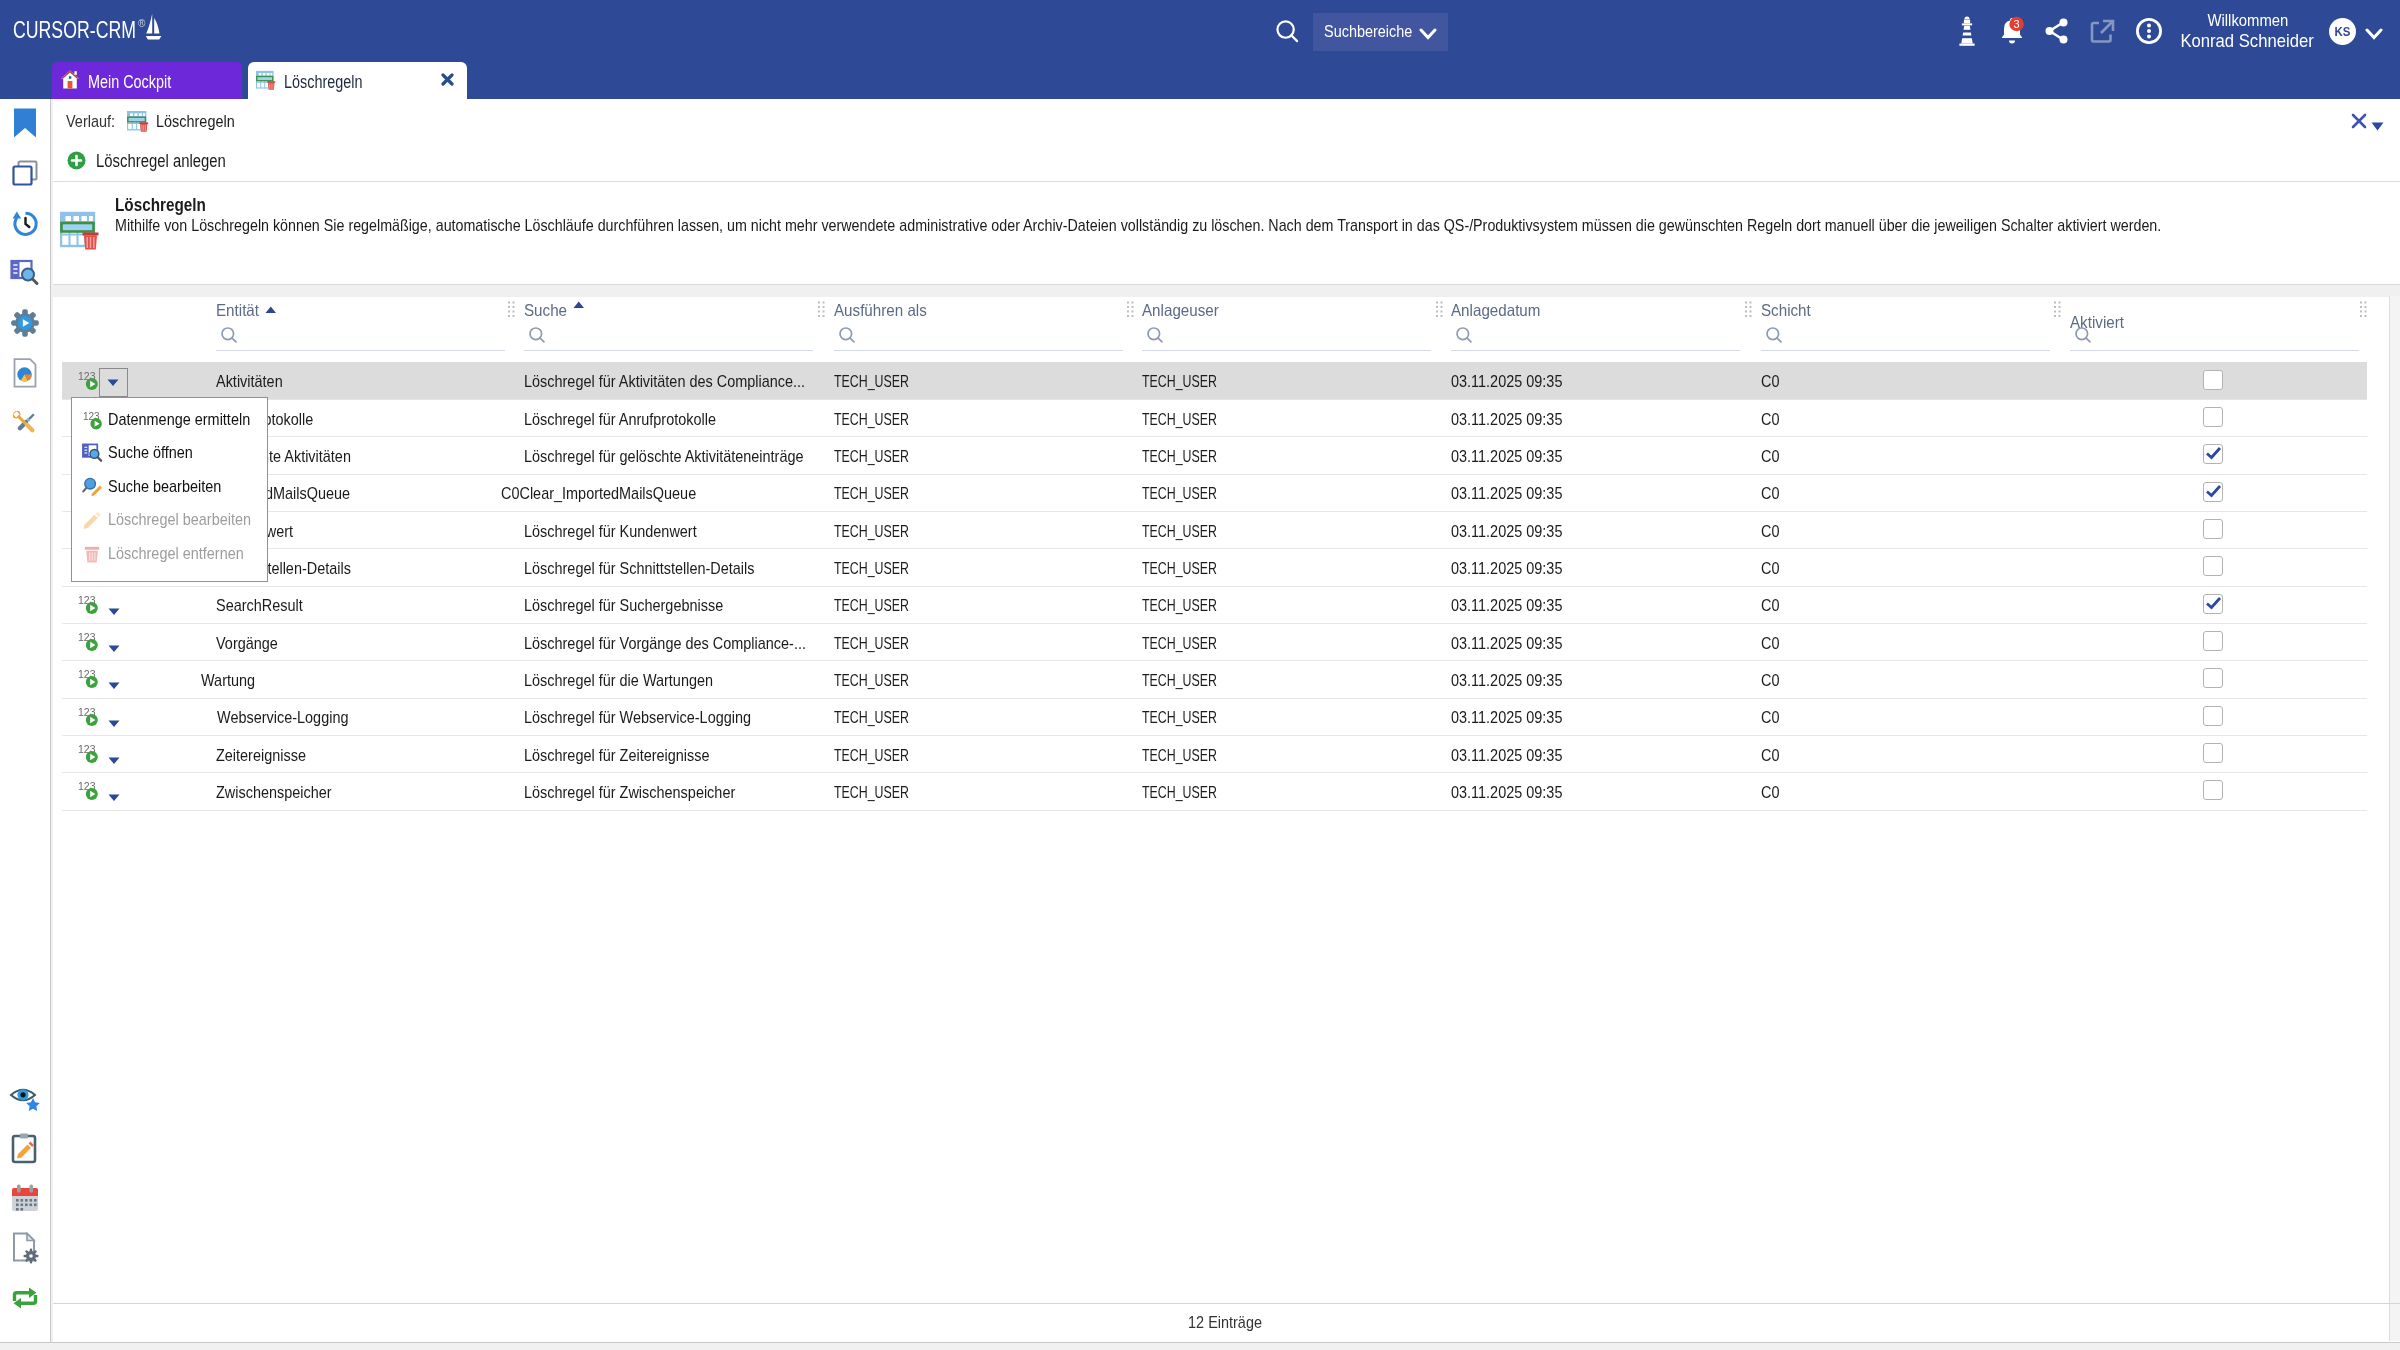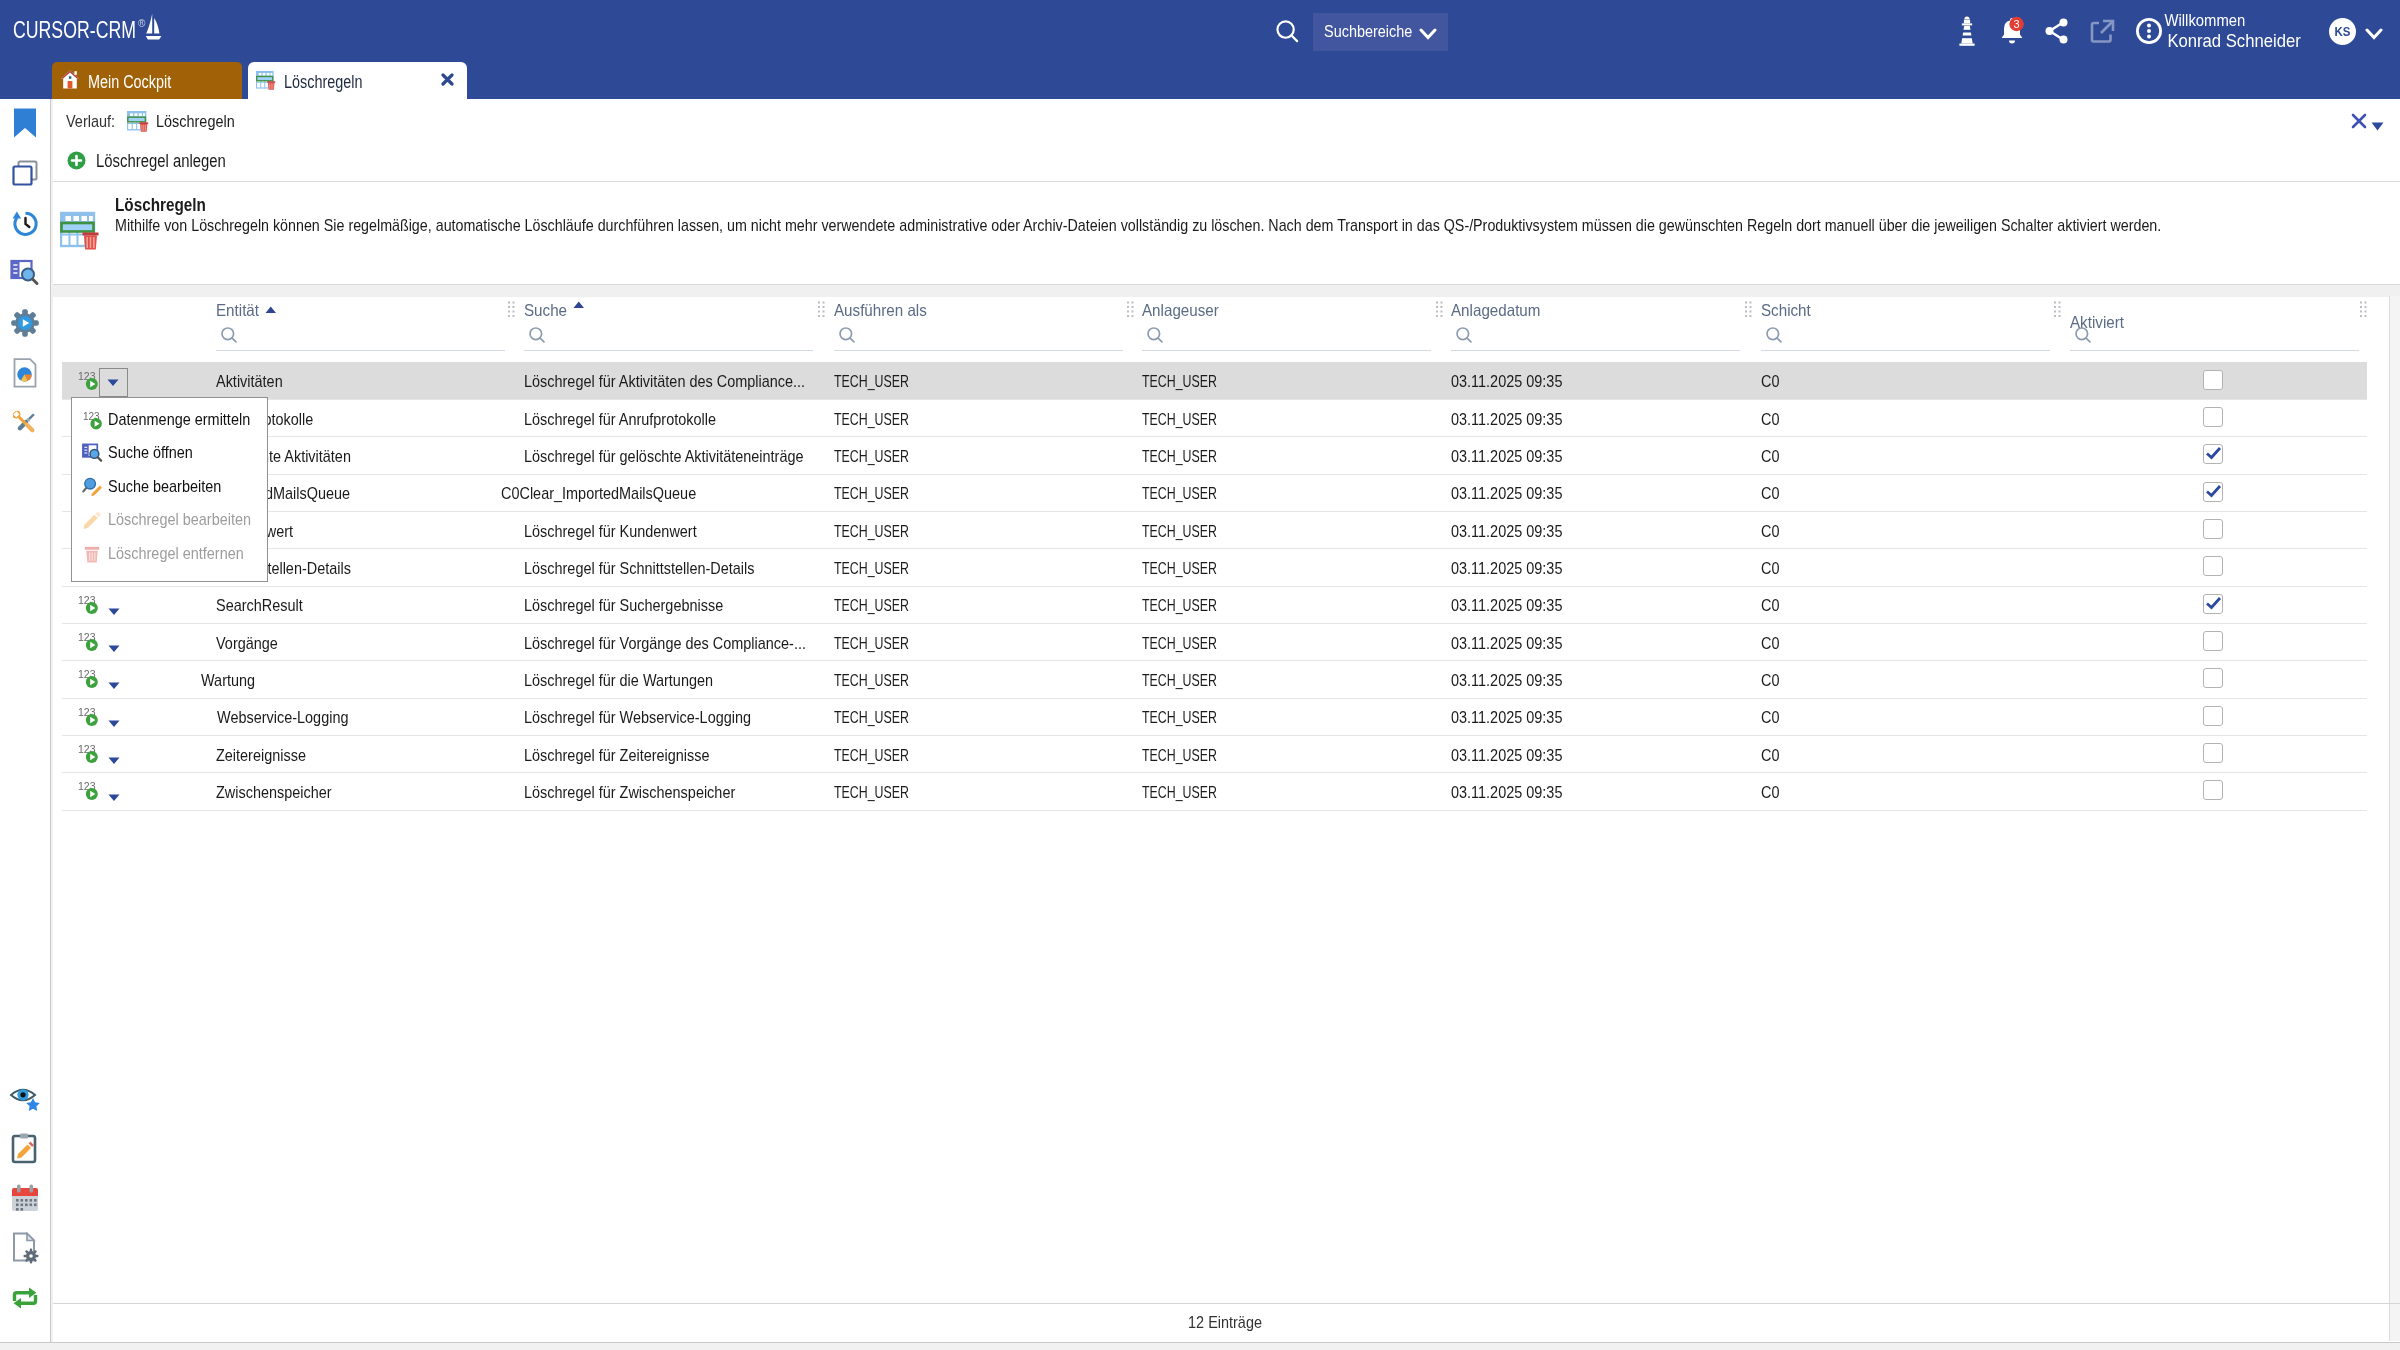--- a/index.html
+++ b/index.html
@@ -73,31 +73,31 @@
 <path d="M9 4 H3.5 a1.5 1.5 0 0 0 -1.5 1.5 V21 a1.5 1.5 0 0 0 1.5 1.5 H19 a1.5 1.5 0 0 0 1.5 -1.5 V15.5" fill="none" stroke="#fff" stroke-width="2.6"></path>
 <path d="M13 2 h10 v10" fill="none" stroke="#fff" stroke-width="2.6"></path>
 <line x1="22" y1="3" x2="11" y2="14" stroke="#fff" stroke-width="2.6"></line>
         </svg></div>
 <div class="abs" style="left:2135px;top:17px"><svg width="28" height="28" viewBox="0 0 28 28">
 <circle cx="14" cy="14" r="11.6" fill="none" stroke="#fff" stroke-width="2.8"></circle>
 <circle cx="14" cy="8.6" r="2" fill="#fff"></circle>
           <circle cx="14" cy="14" r="2" fill="#fff"></circle>
           <circle cx="14" cy="19.4" r="2" fill="#fff"></circle>
         </svg></div>
-<div class="abs" style="left:2160px;top:10px;width:175px;color:#fff">
+<div class="abs" style="left:2160px;top:10px;width:175px;text-align:center;color:#fff">
 <div style="font-size:16.5px;line-height:20px"><span class="tw">Willkommen</span></div>
         <div style="font-size:18.5px;line-height:21px"><span class="tw">Konrad Schneider</span></div>
       </div>
 <div class="abs" style="left:2329px;top:18px;width:27px;height:27px;border-radius:50%;background:#fff;display:flex;align-items:center;justify-content:center;color:#2e4a96;font-size:13.5px;font-weight:bold">
         <span class="tc">KS</span>
       </div>
 <div class="abs" style="left:2365px;top:26px"><svg width="18" height="12" viewBox="0 0 18 12">
           <path d="M2 2 L9 9.5 L16 2" fill="none" stroke="#fff" stroke-width="3" stroke-linecap="round"></path>
         </svg></div>
-<div class="abs" style="left:52px;top:61.5px;width:190px;height:37.5px;background:#a16207;border-radius:5px 5px 0 0;display:flex;align-items:center">
+<div class="abs" style="left:52px;top:61.5px;width:190px;height:37.5px;background:#6d28d9;border-radius:5px 5px 0 0;display:flex;align-items:center">
 <div style="margin-left:9px;margin-top:2px"><svg width="18" height="20" viewBox="0 0 18 20">
 <path d="M9 1.5 L18 9.6 H15.8 V19.5 H2.2 V9.6 H0 Z" fill="#fff"></path>
 <path d="M9 1.5 L0 9.6 H2.2 L9 3.5 L15.8 9.6 H18 Z" fill="#b5413a"></path>
 <rect x="6.6" y="12" width="4.8" height="7.5" fill="#e05a2b"></rect>
 <rect x="7.9" y="7.2" width="2.4" height="2.6" fill="#1c6e7d"></rect>
 <rect x="13.4" y="2.2" width="2.4" height="3.6" fill="#fff"></rect>
 </svg></div>
         <span style="color:#fff;font-size:18px;margin-left:9px;position:relative;top:2.5px;display:inline-block;transform:scaleX(0.8);transform-origin:0 50%;white-space:nowrap">Mein Cockpit</span>
       </div>
 <div class="abs" style="left:248px;top:61.5px;width:219px;height:37.5px;background:#fff;border-radius:6px 6px 0 0;display:flex;align-items:center">

